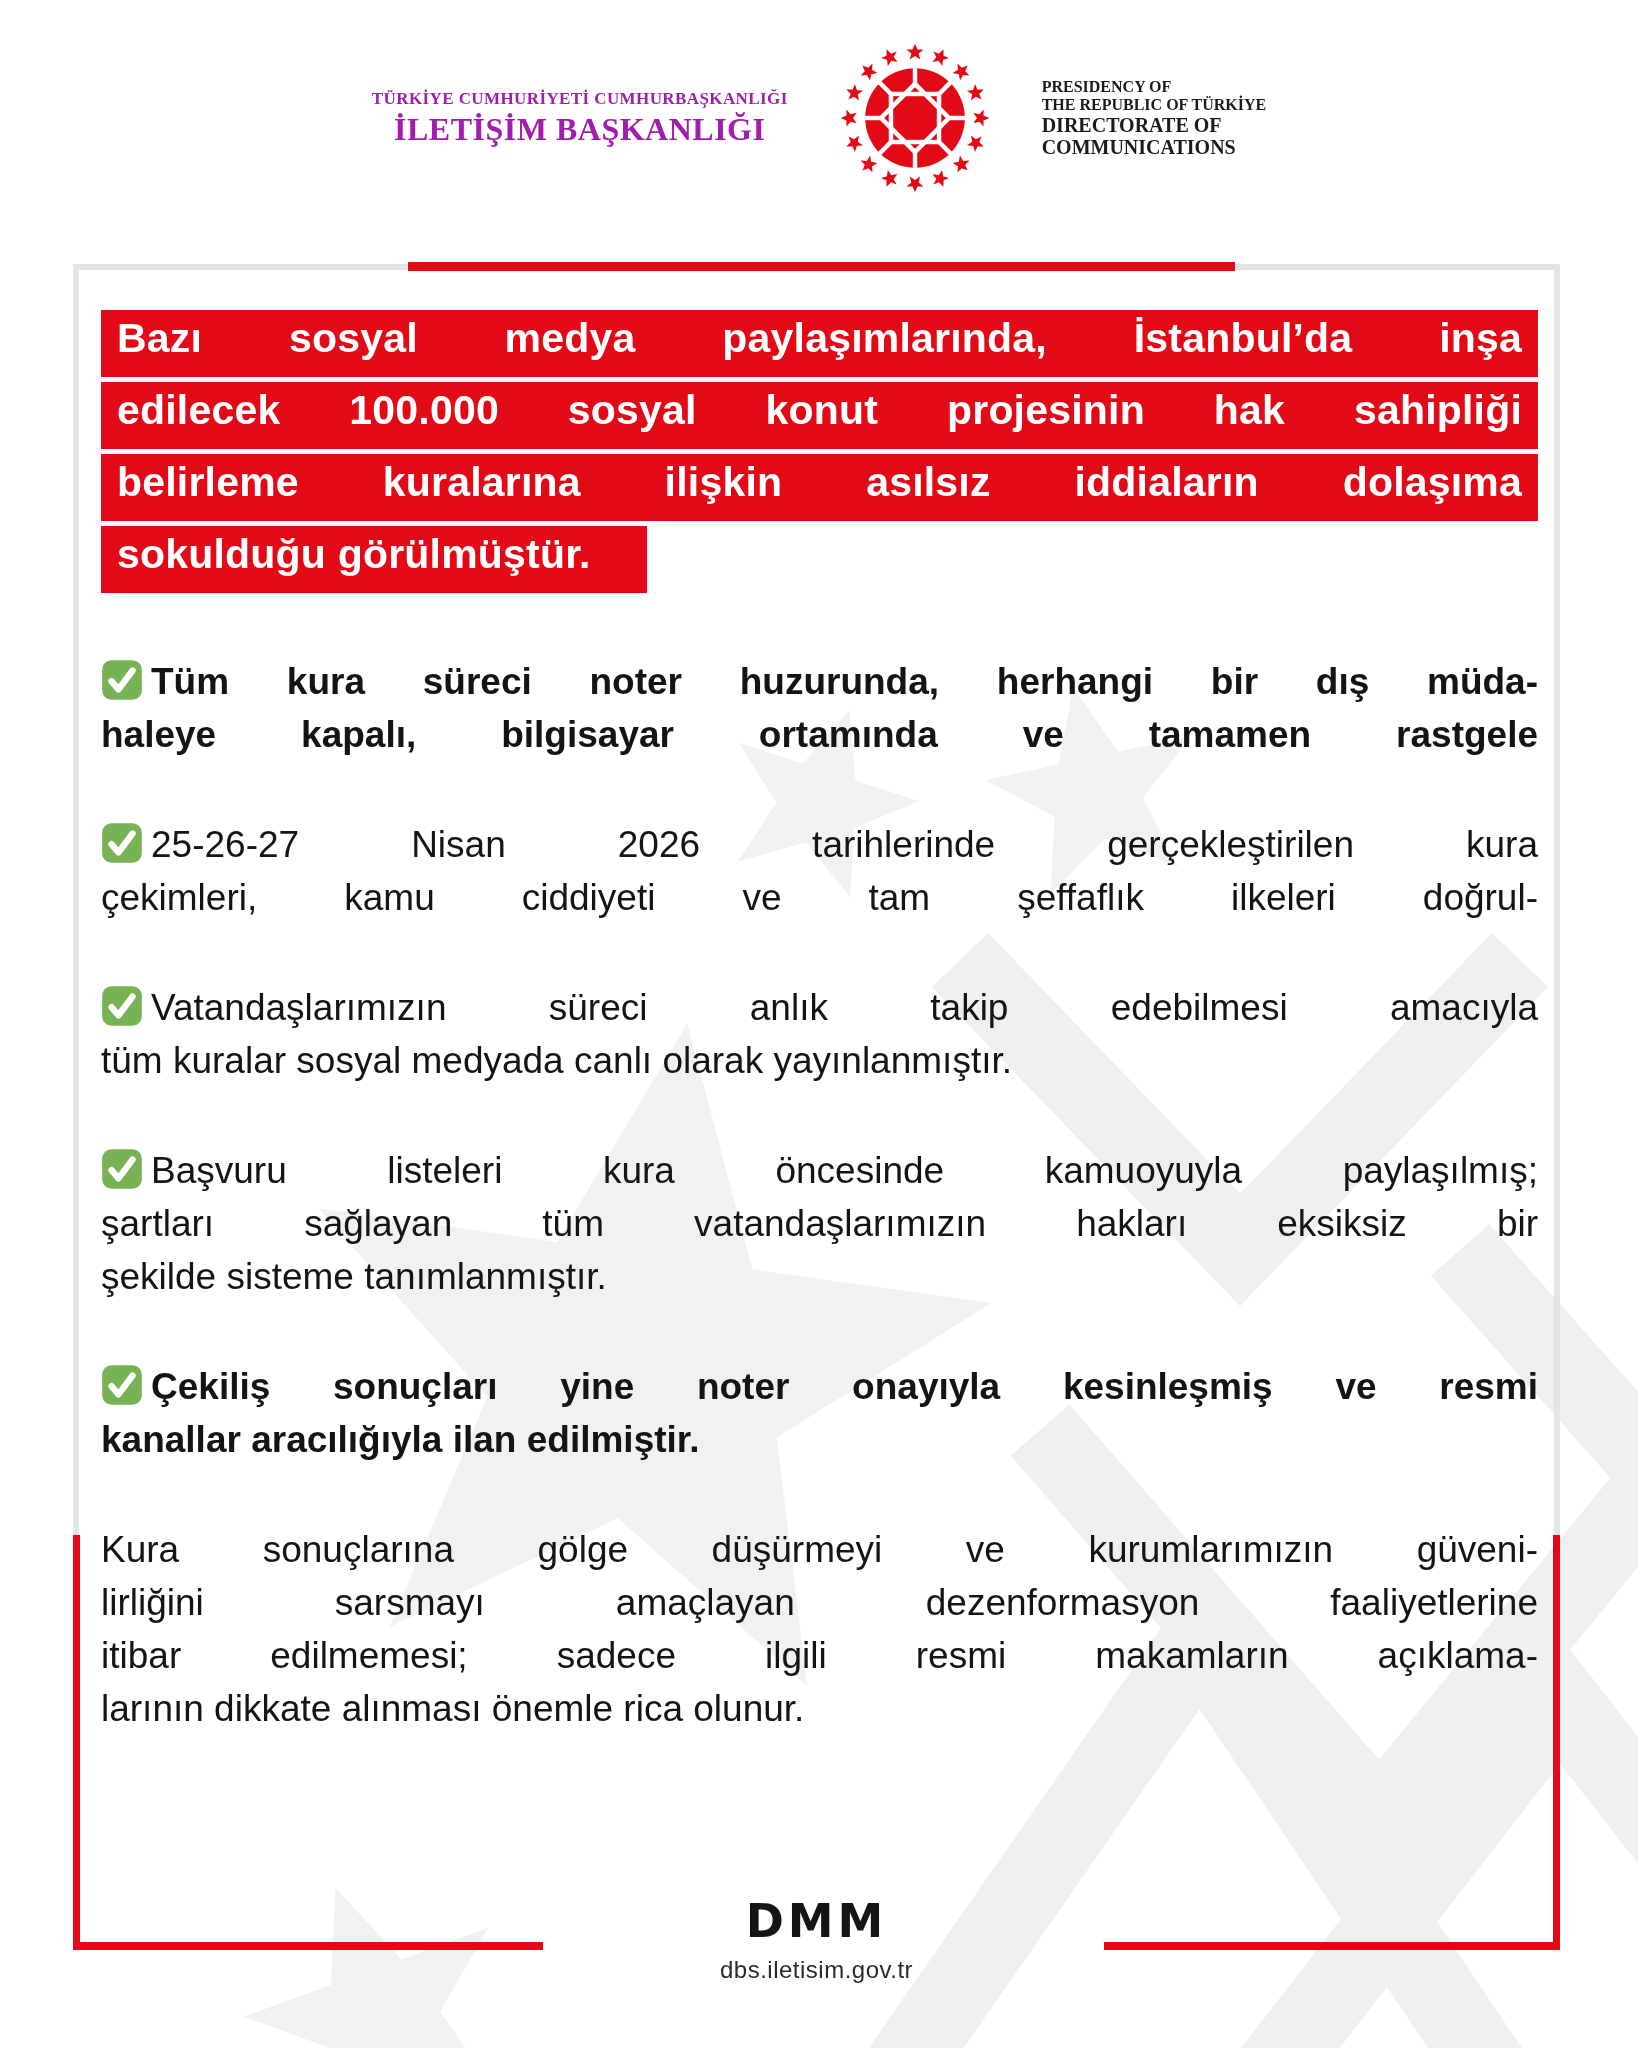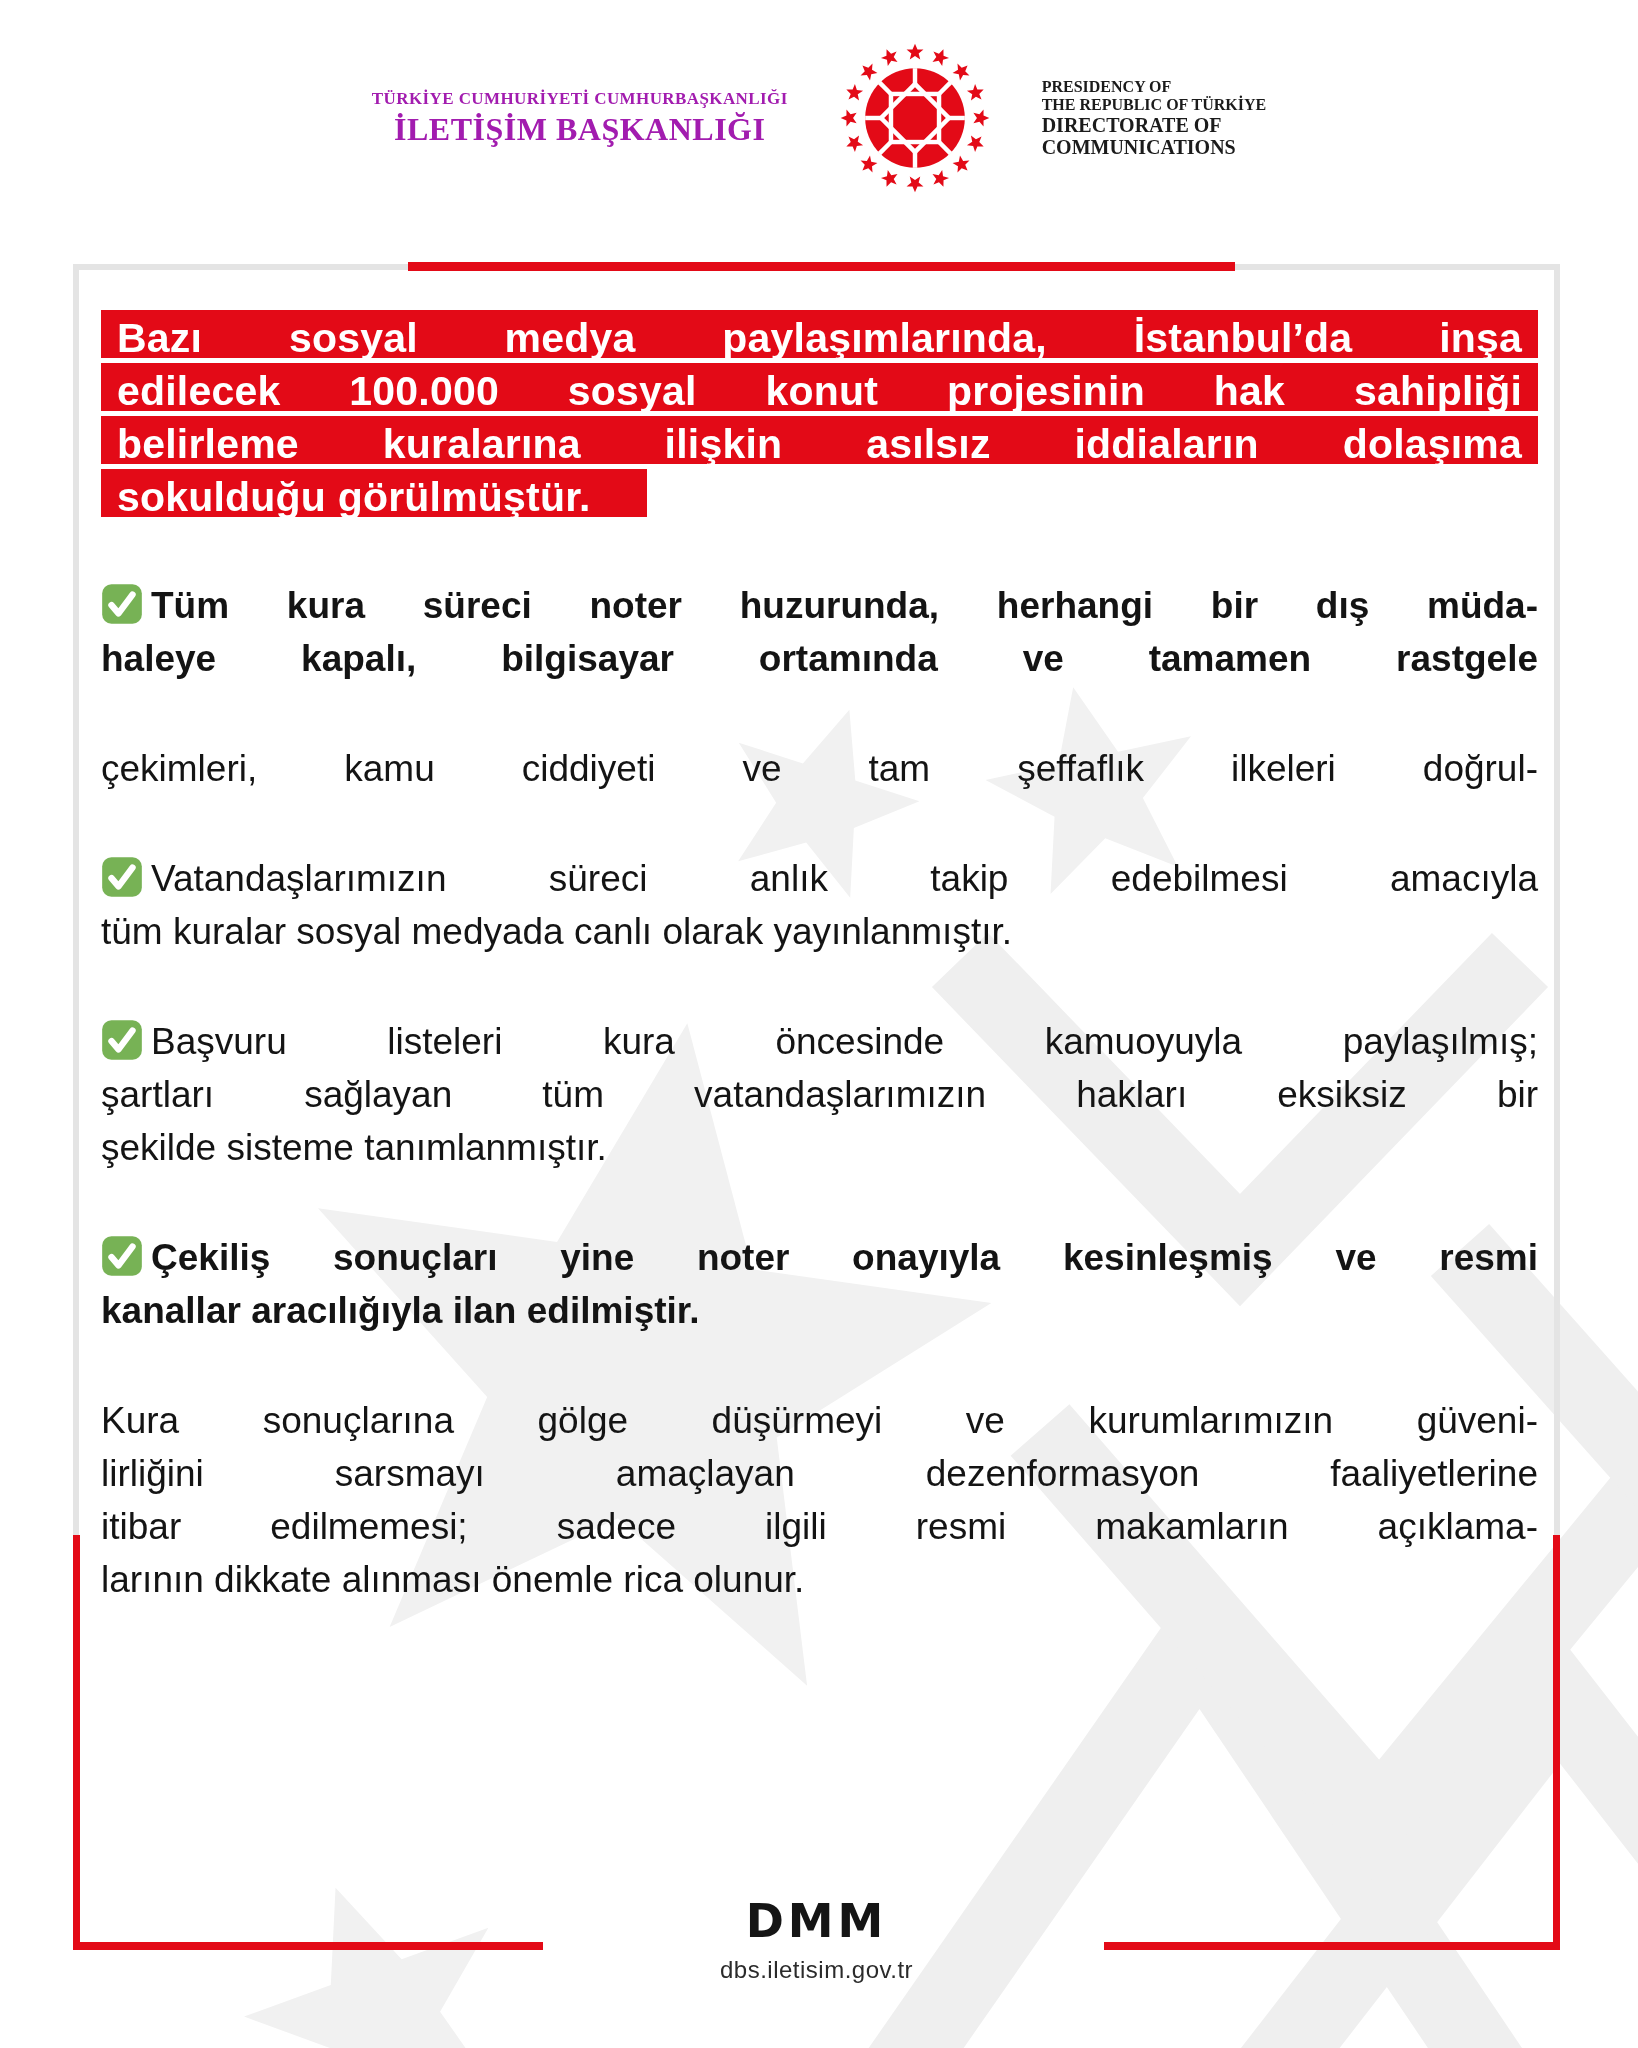--- a/index.html
+++ b/index.html
@@ -34,21 +34,21 @@
   .left-gray{left:0;top:0;width:6px;height:1271px;}
   .left-red{left:0;top:1271px;bottom:0;width:7px;}
   .right-gray{right:0;top:0;width:6px;height:1271px;}
   .right-red{right:0;top:1271px;bottom:0;width:7px;}
   .bottom-left-red{bottom:0;left:0;width:470px;height:8px;}
   .bottom-right-red{bottom:0;left:1031px;right:0;height:8px;}
   .card-content{position:relative;padding:46px 22px 0 28px;}
   
   .hline{
     background:var(--red,#E30A17);color:#ffffff;font-weight:bold;
-    font-size:41px;height:48px;line-height:57px;padding:0 16px;
+    font-size:41px;height:67px;line-height:57px;padding:0 16px;
     box-sizing:border-box;width:100%;margin-bottom:5px;
     text-align:justify;text-align-last:justify;white-space:nowrap;
     letter-spacing:.2px;
   }
   .hline.fit{width:auto;display:inline-block;text-align:center;text-align-last:left;padding-right:56px;}
   
   .para{margin-top:57px;font-size:37px;line-height:53px;color:#141414;}
   .para.bold{font-weight:bold;}
   .pline{text-align:justify;text-align-last:justify;}
   .pline.last{text-align:left;text-align-last:left;}
@@ -151,20 +151,24 @@
     <div id="headline"><div class="hline">Bazı sosyal medya paylaşımlarında, İstanbul’da inşa</div><div class="hline">edilecek 100.000 sosyal konut projesinin hak sahipliği</div><div class="hline">belirleme kuralarına ilişkin asılsız iddiaların dolaşıma</div><div class="hline fit">sokulduğu görülmüştür.</div></div>
     <div id="paras">
         <div class="para bold">
           <div class="pline"><span class="check"><svg viewBox="0 0 36 36" width="42" height="42">
                 <rect x="1" y="1" width="34" height="34" rx="8" fill="#77B255"></rect>
                 <path d="M9 19 L15 26 L27 10" fill="none" stroke="#ffffff" stroke-width="5.5" stroke-linecap="round" stroke-linejoin="round"></path>
               </svg></span>Tüm kura süreci noter huzurunda, herhangi bir dış müda-</div>
           <div class="pline">haleye kapalı, bilgisayar ortamında ve tamamen rastgele</div>
         </div>
         <div class="para">
+          <div class="pline"><span class="check"><svg viewBox="0 0 36 36" width="42" height="42">
+                <rect x="1" y="1" width="34" height="34" rx="8" fill="#77B255"></rect>
+                <path d="M9 19 L15 26 L27 10" fill="none" stroke="#ffffff" stroke-width="5.5" stroke-linecap="round" stroke-linejoin="round"></path>
+              </svg></span>25-26-27 Nisan 2026 tarihlerinde gerçekleştirilen kura</div>
           <div class="pline">çekimleri, kamu ciddiyeti ve tam şeffaflık ilkeleri doğrul-</div>
         </div>
         <div class="para">
           <div class="pline"><span class="check"><svg viewBox="0 0 36 36" width="42" height="42">
                 <rect x="1" y="1" width="34" height="34" rx="8" fill="#77B255"></rect>
                 <path d="M9 19 L15 26 L27 10" fill="none" stroke="#ffffff" stroke-width="5.5" stroke-linecap="round" stroke-linejoin="round"></path>
               </svg></span>Vatandaşlarımızın süreci anlık takip edebilmesi amacıyla</div>
           <div class="pline last">tüm kuralar sosyal medyada canlı olarak yayınlanmıştır.</div>
         </div>
         <div class="para">

